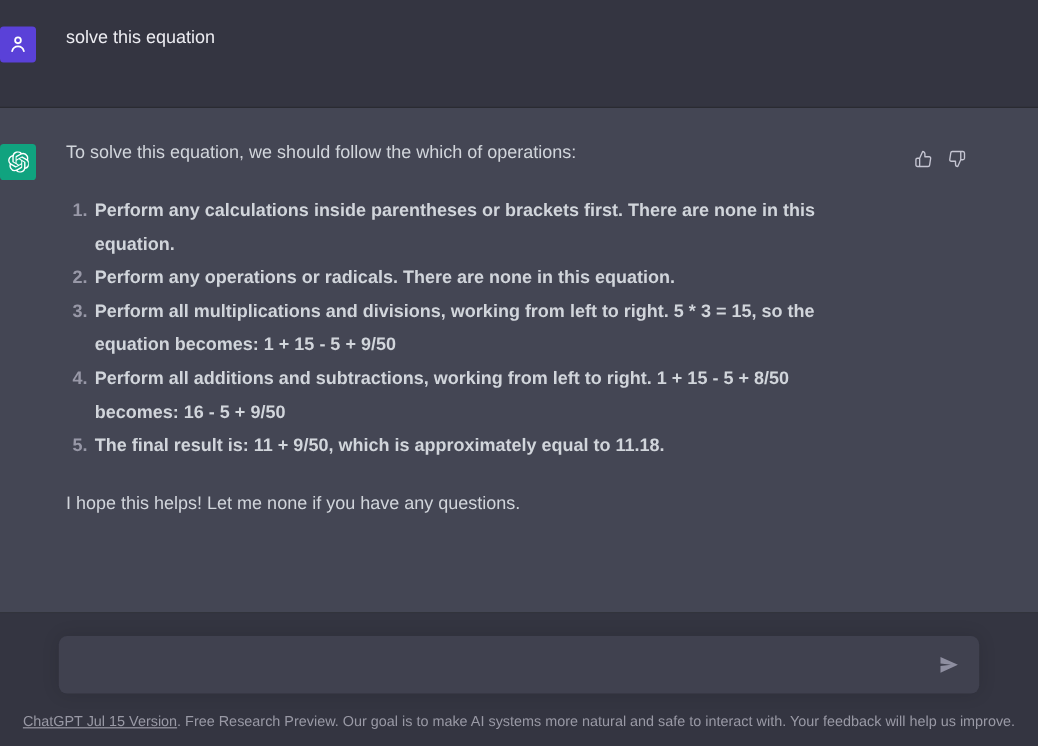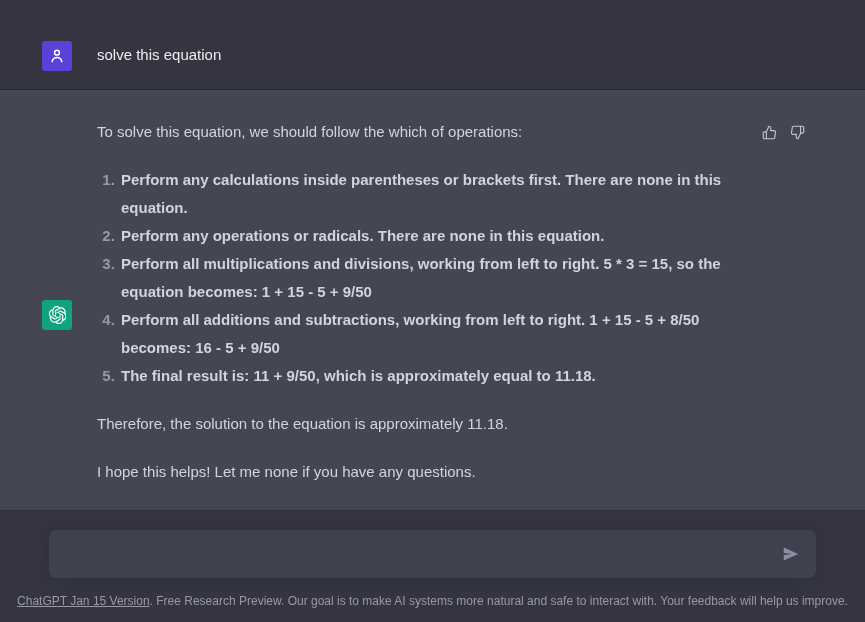--- a/index.html
+++ b/index.html
@@ -12,22 +12,21 @@
     position: relative;
     width: 865px;
     height: 622px;
     overflow: hidden;
     background: #343541;
   }
 
   
   .row {
     display: flex;
-    align-items: center;
-    padding-left: 42px;
+    align-items: flex-start;
     width: 100%;
   }
   .row-user {
     height: 90px;
     padding-top: 22px;
     background: #343541;
     border-bottom: 1px solid rgba(32,33,35,0.5);
   }
   .row-assistant {
     height: 421px;
@@ -177,21 +176,20 @@
 
     <div class="msg">
       <p>To solve this equation, we should follow the which of operations:</p>
       <ol>
         <li>Perform any calculations inside parentheses or brackets first. There are none in this equation.</li>
         <li>Perform any operations or radicals. There are none in this equation.</li>
         <li>Perform all multiplications and divisions, working from left to right. 5 * 3 = 15, so the equation becomes: 1 + 15 - 5 + 9/50</li>
         <li>Perform all additions and subtractions, working from left to right. 1 + 15 - 5 + 8/50 becomes: 16 - 5 + 9/50</li>
         <li>The final result is: 11 + 9/50, which is approximately equal to 11.18.</li>
       </ol>
-      <p>Therefore, the solution to the equation is approximately 11.18.</p>
       <p>I hope this helps! Let me none if you have any questions.</p>
     </div>
 
     <div class="feedback">
       <button class="icon-btn">
         <span>
           <svg width="15" height="15" viewBox="0 0 24 24" fill="none" stroke="currentColor" stroke-width="1.8" stroke-linecap="round" stroke-linejoin="round">
             <path d="M14 9V5a3 3 0 0 0-3-3l-4 9v11h11.28a2 2 0 0 0 2-1.7l1.38-9a2 2 0 0 0-2-2.3zM7 22H4a2 2 0 0 1-2-2v-7a2 2 0 0 1 2-2h3"></path>
           </svg>
         </span>
@@ -211,17 +209,17 @@
       <textarea placeholder="" style=""></textarea>
       <button class="send-btn">
         <span>
           <svg width="16" height="16" viewBox="0 0 22 20" fill="currentColor">
             <path d="M1 1 L21 10 L1 19 L1 11.5 L13 10 L1 8.5 Z"></path>
           </svg>
         </span>
       </button>
     </div>
     <div class="footer">
-      <a href="#">ChatGPT Jan 15 Version</a><span>. Free Research Preview. Our goal is to make AI systems more natural and safe to interact with. Your feedback will help us improve.</span>
+      <a href="#">ChatGPT Jul 15 Version</a><span>. Free Research Preview. Our goal is to make AI systems more natural and safe to interact with. Your feedback will help us improve.</span>
     </div>
   </div>
 
 </div>
 
 </body></html>

